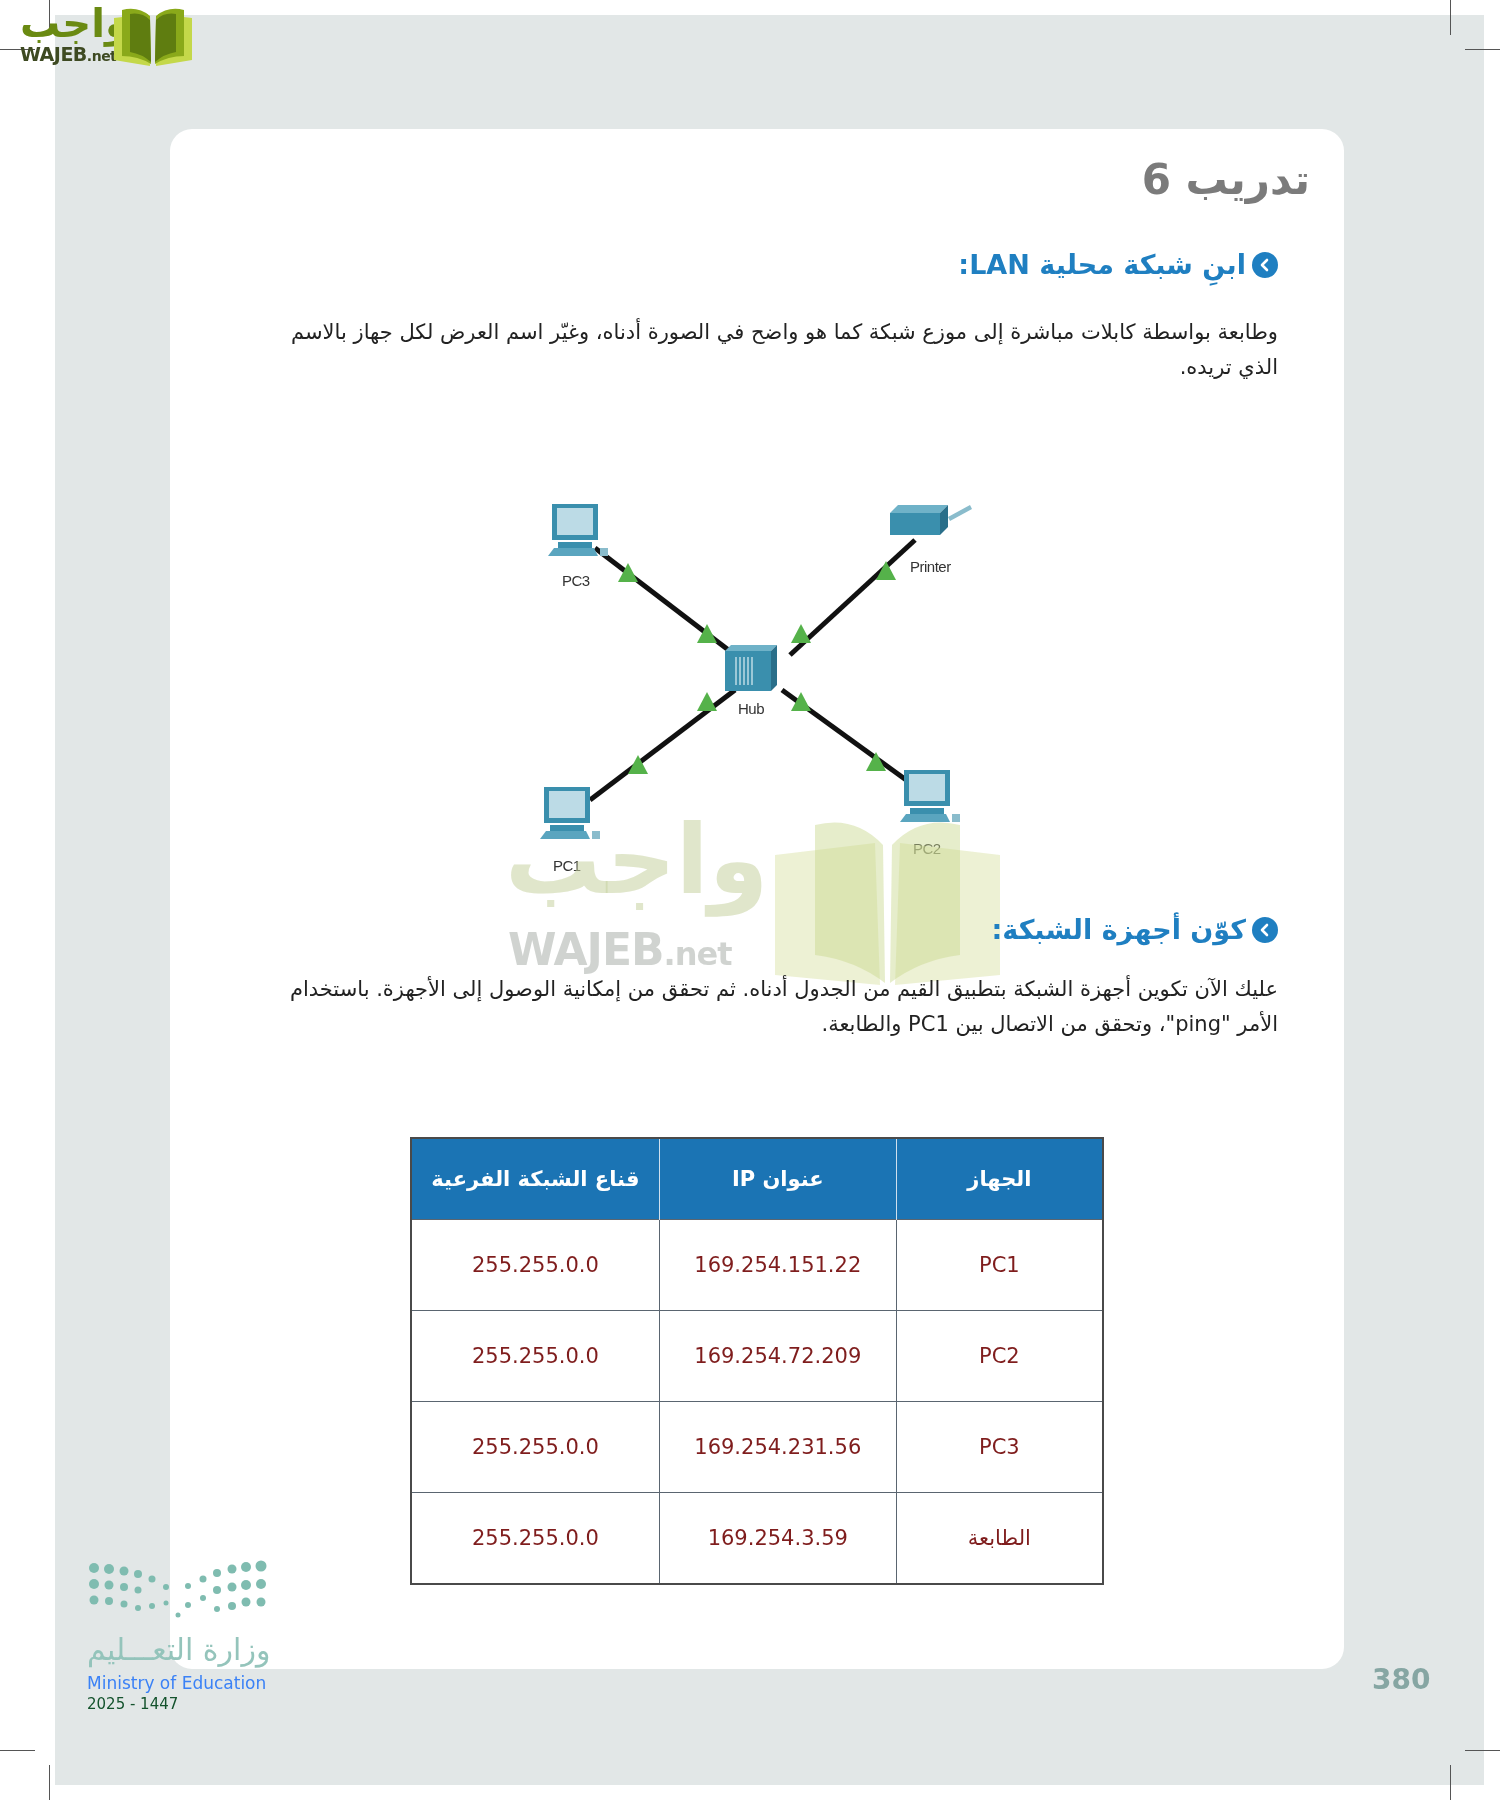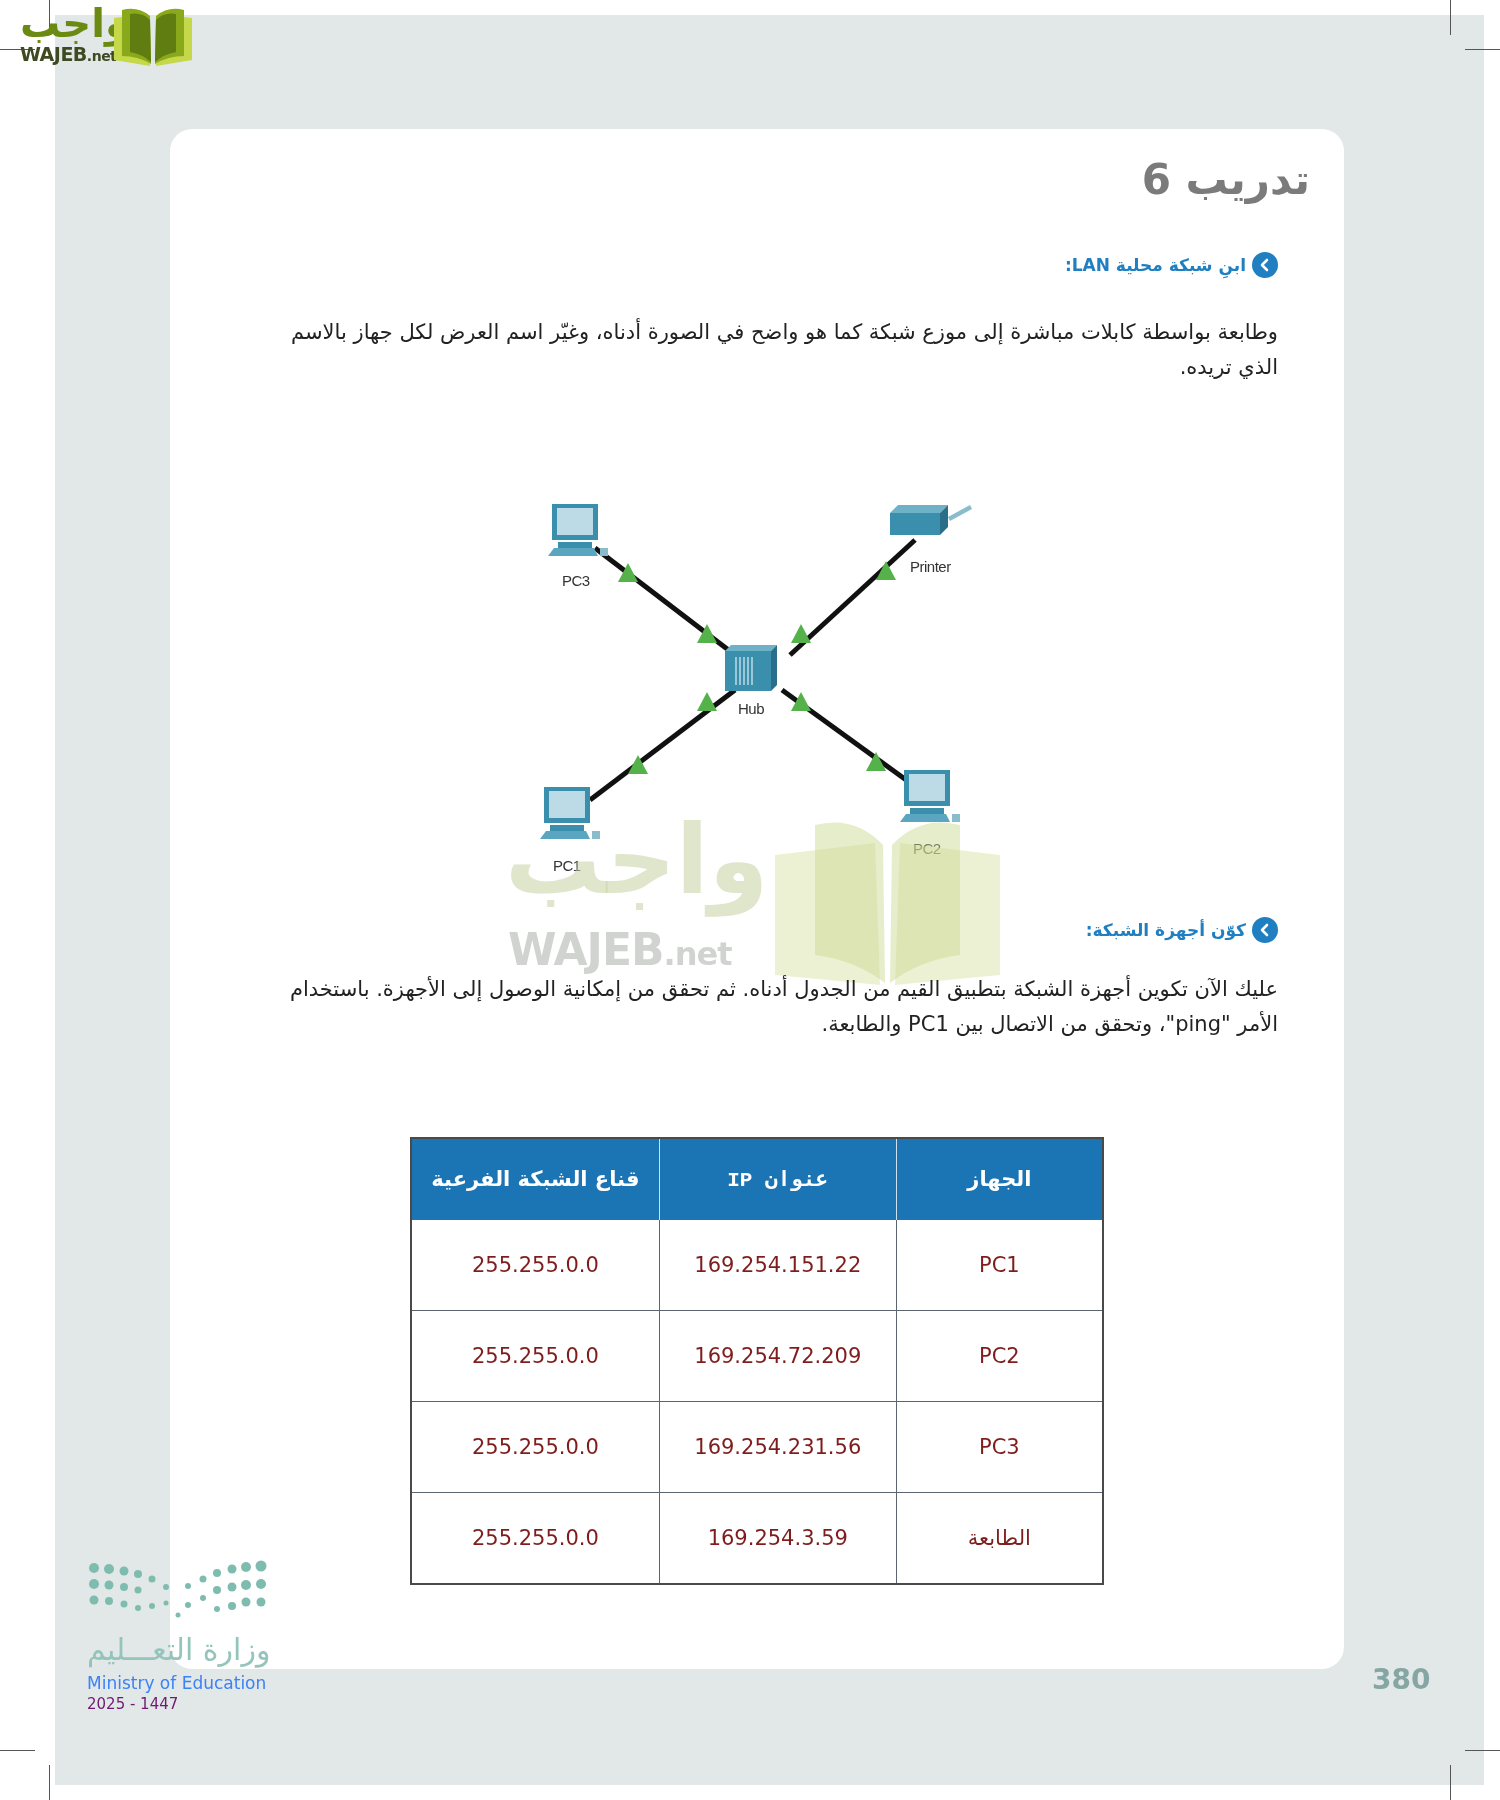--- a/index.html
+++ b/index.html
@@ -29,21 +29,21 @@
   }
   .site-logo .lat small { font-size:14px; font-weight:bold; }
   .site-logo svg { position:absolute; left:100px; top:0; }
 
   .title {
     position:absolute; right:190px; top:150px; direction:rtl;
     font-size:42px; font-weight:bold; color:#7b7b7b; line-height:60px;
   }
   .sec-head {
     position:absolute; direction:rtl; right:222px;
-    font-size:17px; font-weight:bold; color:#1f7fc1; line-height:40px;
+    font-size:27px; font-weight:bold; color:#1f7fc1; line-height:40px;
     display:flex; align-items:center; gap:6px;
   }
   .chev {
     width:26px; height:26px; border-radius:50%; background:#1f7fc1;
     display:inline-flex; align-items:center; justify-content:center;
   }
   .para {
     position:absolute; direction:rtl; text-align:right;
     right:222px; font-size:21px; color:#222; line-height:35px;
   }
@@ -73,33 +73,33 @@
   table.ipt th {
     background:#1b74b4; color:#fff; font-size:21px; font-weight:bold;
     height:80px; border-left:1px solid #cfe0ee; border-right:1px solid #cfe0ee;
     text-align:center; padding:0;
   }
   table.ipt td {
     height:66px; font-size:21px; color:#7f1d1d; text-align:center;
     border:1px solid #5a6570; padding:12px;
   }
   .col-mask { width:249px; }
-  .col-ip { width:237px;font-family:Liberation Mono, monospace; }
+  .col-ip { width:237px; }
   .col-dev { width:208px; }
 
   .moe { position:absolute; left:85px; top:1560px; width:200px; height:170px; }
   .moe .ar {
     position:absolute; left:2px; top:72px; font-size:30px; color:#94c4bb;
     direction:rtl; line-height:36px; letter-spacing:1px;
   }
   .moe .en {
     position:absolute; left:2px; top:113px; font-size:17px; color:#3b82f6; line-height:20px;
   }
   .moe .yr {
-    position:absolute; left:2px; top:135px; font-size:15px; color:#701a75; line-height:18px;
+    position:absolute; left:2px; top:135px; font-size:15px; color:#14532d; line-height:18px;
   }
   .page-num {
     position:absolute; left:1372px; top:1662px; font-size:28px; font-weight:bold;
     color:#86a6a3; line-height:36px;
   }
 </style>
 </head>
 <body>
 
 <div class="page-bg"></div>

